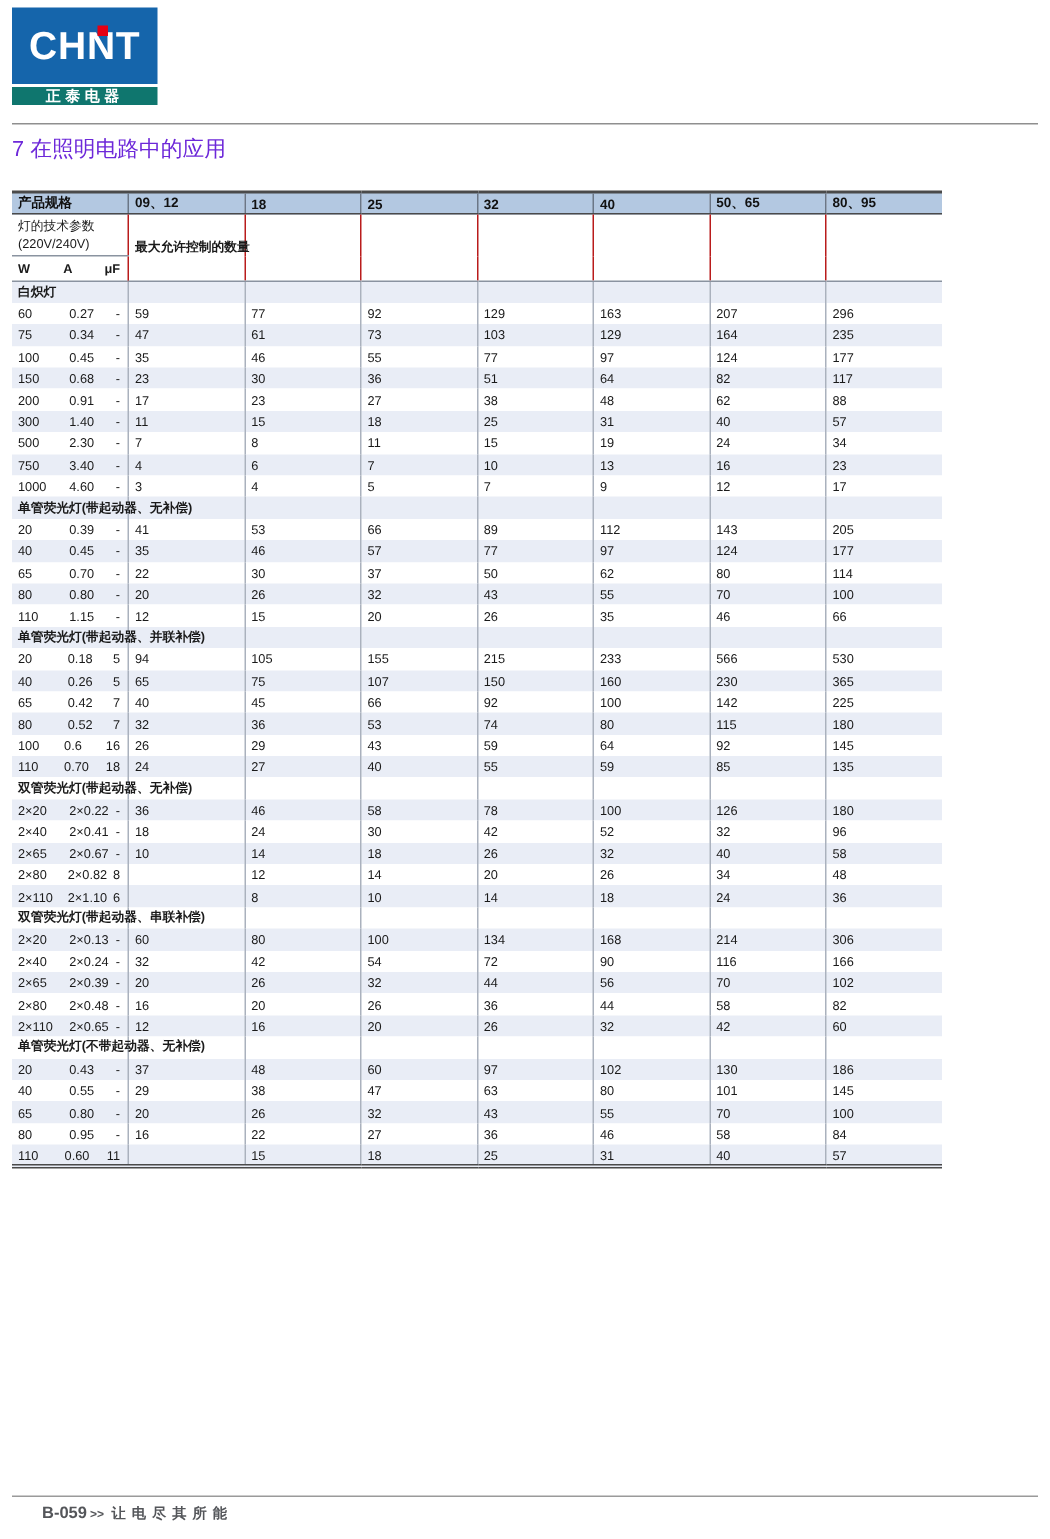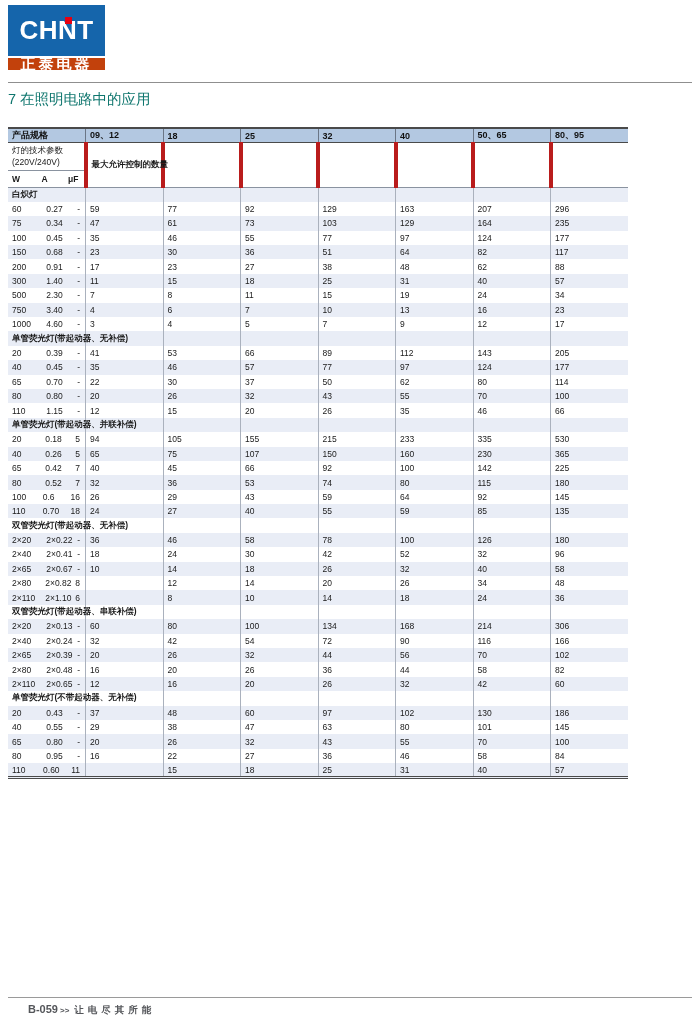--- a/index.html
+++ b/index.html
@@ -10,44 +10,44 @@
 
   
   .logo-main {
     position: absolute; left: 8px; top: 5px; width: 97px; height: 51px;
     background: #1565ab; color: #fff; display: flex; align-items: center; justify-content: center;
     font-weight: bold; font-size: 26px; letter-spacing: 0.5px;
   }
   .logo-dot { position: absolute; left: 57px; top: 12px; width: 7px; height: 7px; background: #e60012; }
   .logo-sub {
     position: absolute; left: 8px; top: 58px; width: 97px; height: 12px;
-    background: #c2410c; color: #fff; font-size: 15px; font-weight: bold;
+    background: #0f766e; color: #fff; font-size: 10px; font-weight: bold;
     display: flex; align-items: center; justify-content: center; letter-spacing: 3px;
   }
 
   .top-rule { position: absolute; left: 8px; top: 82px; width: 684px; border-top: 1px solid #8f8f8f; }
 
-  .page-title { position: absolute; left: 8px; top: 90px; font-size: 14.5px; font-weight: 500; color: #0f766e; }
+  .page-title { position: absolute; left: 8px; top: 90px; font-size: 14.5px; font-weight: 500; color: #6d28d9; }
 
   
   table.spec { position: absolute; left: 8px; top: 127px; width: 620px; border-collapse: collapse; table-layout: fixed; }
   table.spec th, table.spec td { font-size: 8.5px; padding: 0 0 0 4px; vertical-align: middle; white-space: nowrap; overflow: visible; }
 
   thead tr.head-row { height: 14px; }
   thead tr.head-row th {
     background: #b3c8e1; text-align: left; font-weight: bold; color: #111;
     border-top: 2px solid #4a4a4a; border-bottom: 1px solid #4a4a4a; font-size: 9px; margin-top: 36px;
   }
   thead tr.head-row th + th { border-left: 1px solid #6b7686; }
 
   tr.param-row1 { height: 28px; }
   tr.param-row2 { height: 17px; }
   td.param-label { vertical-align: middle; line-height: 1.35; }
   td.max-label { font-weight: bold; vertical-align: middle; }
-  tr.param-row1 td + td { border-left: 4px solid #b91c1c; }
+  tr.param-row1 td + td { border-left: 1px solid #b91c1c; }
   tr.param-row2 td.units-cell { border-top: 1px solid #b4bac4; font-weight: bold; }
   tr.param-row2 td, tr.param-row1 td { border-bottom: 1px solid #8a93a0; }
 
   tbody tr { height: 14.4px; }
   tbody tr:nth-child(odd) { background: #e9edf6; }
   tbody tr:nth-child(even) { background: #ffffff; }
   tbody td + td { border-left: 1px solid #aab1bd; }
   tbody tr.section-row td:first-child { font-weight: bold; }
   tbody tr:last-child td { border-bottom: 3px double #4a4a4a; }
 
@@ -371,21 +371,21 @@
               <span class="w">20</span>
               <span class="a">0.18</span>
               <span class="uf">5</span>
             </div>
           </td>
           <td>94</td>
           <td>105</td>
           <td>155</td>
           <td>215</td>
           <td>233</td>
-          <td>335</td>
+          <td>566</td>
           <td>530</td>
         </tr>
         <tr>
           <td>
             <div class="lcell">
               <span class="w">40</span>
               <span class="a">0.26</span>
               <span class="uf">5</span>
             </div>
           </td>

